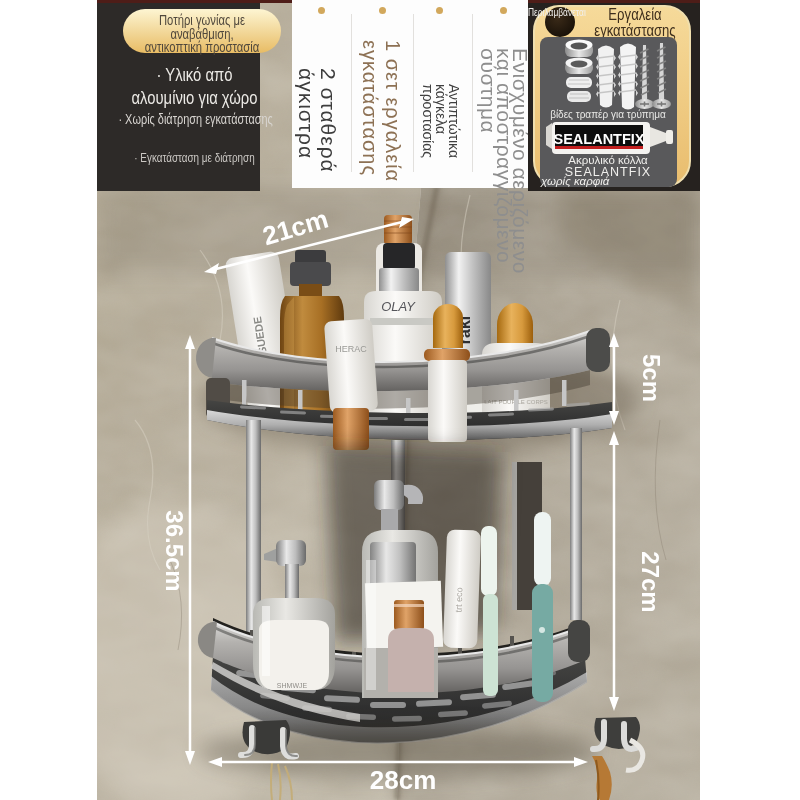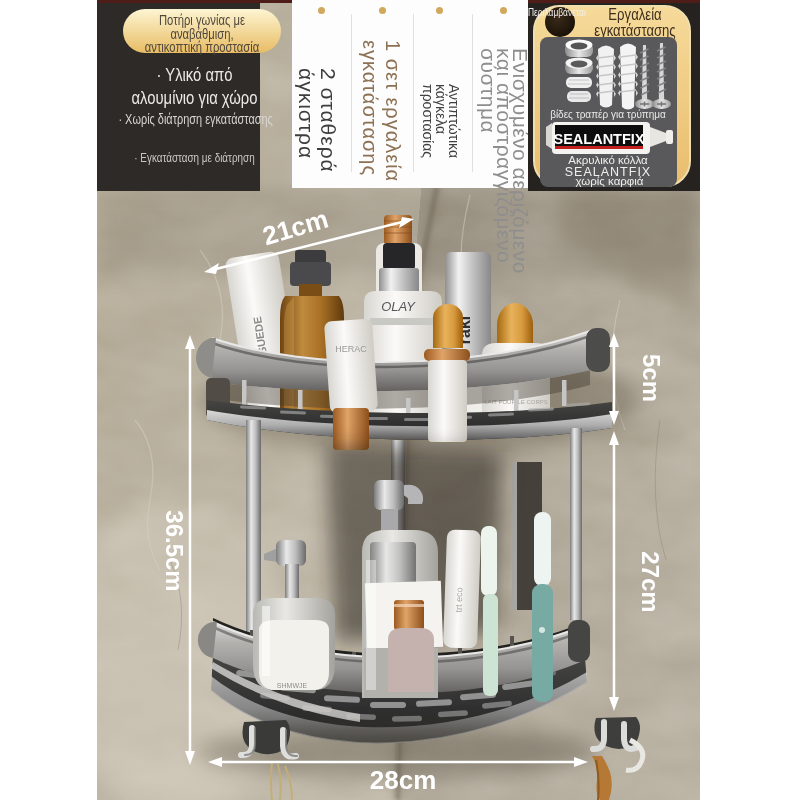--- a/index.html
+++ b/index.html
@@ -545,14 +545,14 @@
     <text x="59" y="107" font-size="14.5" font-weight="bold" fill="#ffffff" text-anchor="middle">SEALANTFIX</text>
     <rect x="15" y="109" width="88" height="3" fill="#c21f1f"></rect>
     <path d="M110,90 l16,6 v8 l-16,6 z" fill="#e8e6e1"></path>
     <rect x="126" y="93" width="7" height="14" rx="2" fill="#f0eee9"></rect>
   </g>
 
   <text x="68" y="127" font-size="11.5" fill="#f0efec" text-anchor="middle">Ακρυλικό κόλλα</text>
   <text x="68" y="139" font-size="12.5" fill="#f0efec" text-anchor="middle" letter-spacing="1">SEALANTFIX</text>
 </svg>
 
-<div class="abs" style="left:541px;top:175px;width:137px;text-align:center;font-size:11.5px;color:#f0efec;">χωρίς καρφιά</div>
+<div class="abs" style="left:541px;top:175px;width:137px;text-align:left;font-size:11.5px;color:#f0efec;font-style:italic;">χωρίς καρφιά</div>
 </div>
 
 </body></html>

